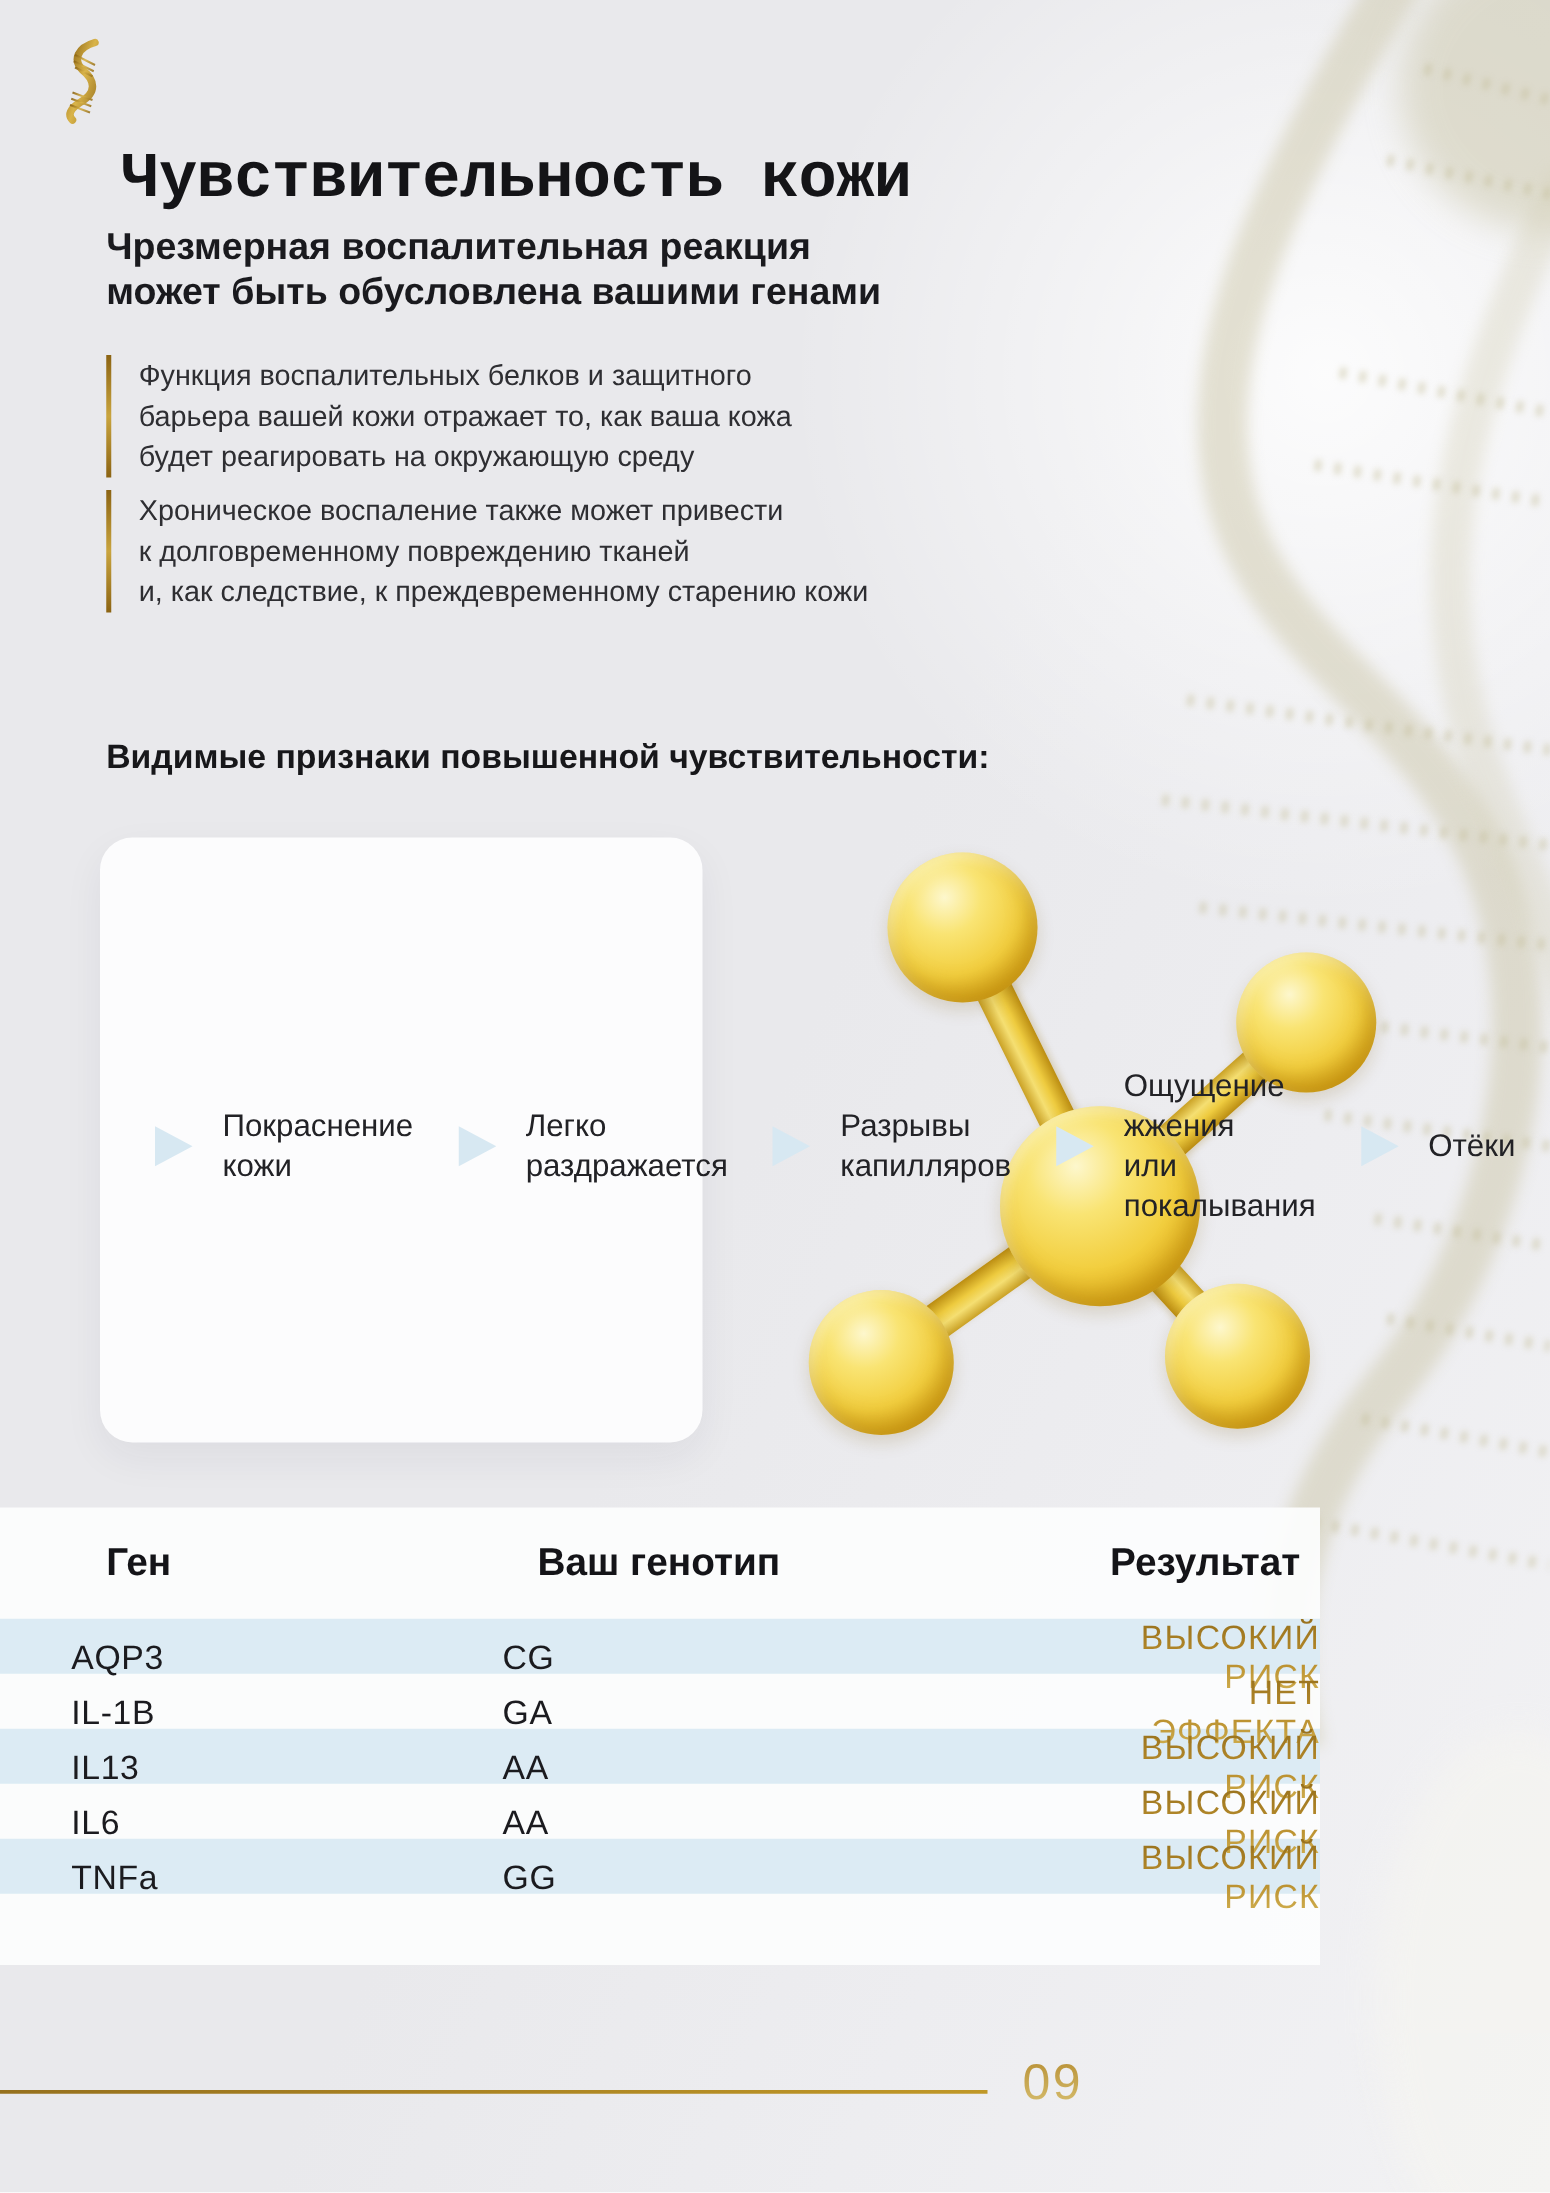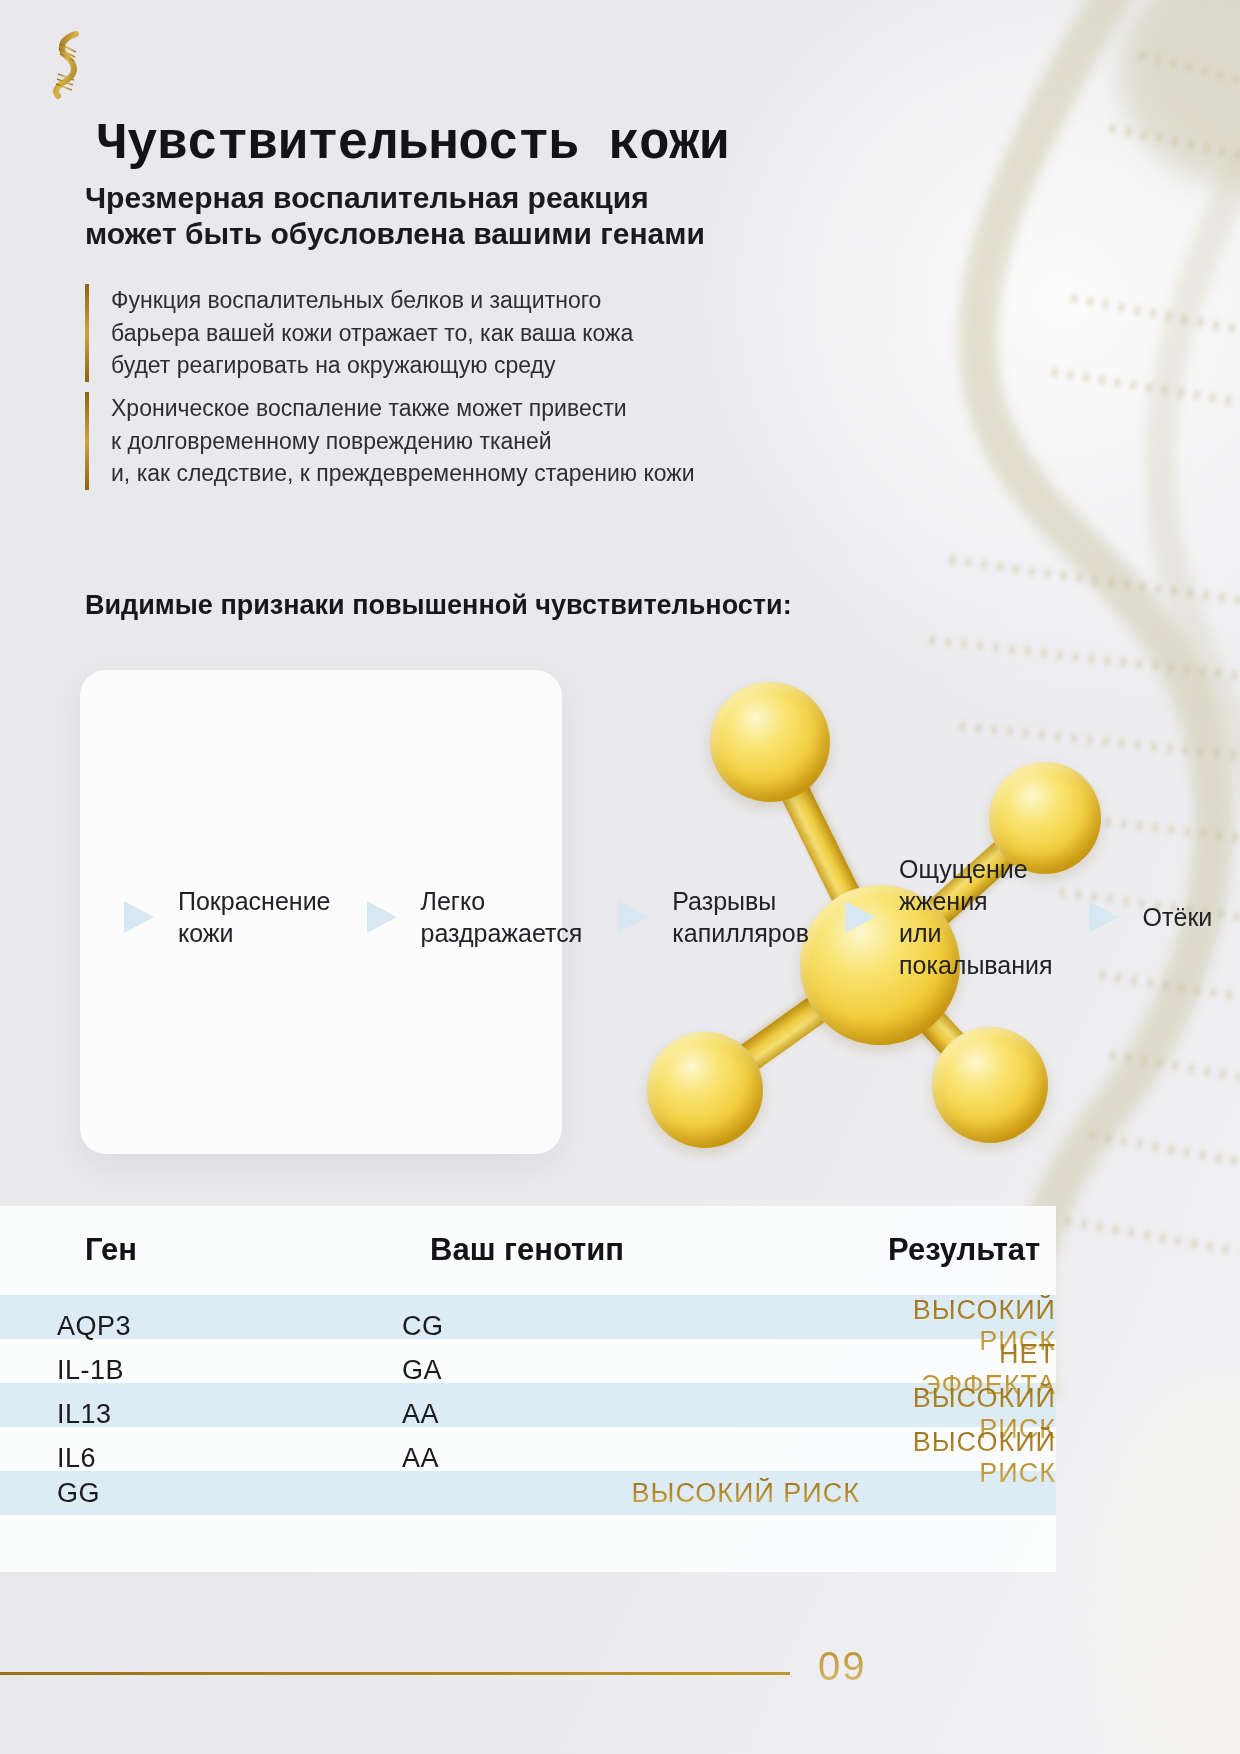--- a/index.html
+++ b/index.html
@@ -242,20 +242,21 @@
       <span class="gene">IL13</span>
       <span class="geno">AA</span>
       <span class="result">ВЫСОКИЙ РИСК</span>
     </div>
     <div class="t-row">
       <span class="gene">IL6</span>
       <span class="geno">AA</span>
       <span class="result">ВЫСОКИЙ РИСК</span>
     </div>
     <div class="t-row blue">
+      <span class="gene">TNFa</span>
       <span class="geno">GG</span>
       <span class="result">ВЫСОКИЙ РИСК</span>
     </div>
   </div>
 
   <div class="footer-line"></div>
   <div class="page-num">09</div>
 
 </div>
 

